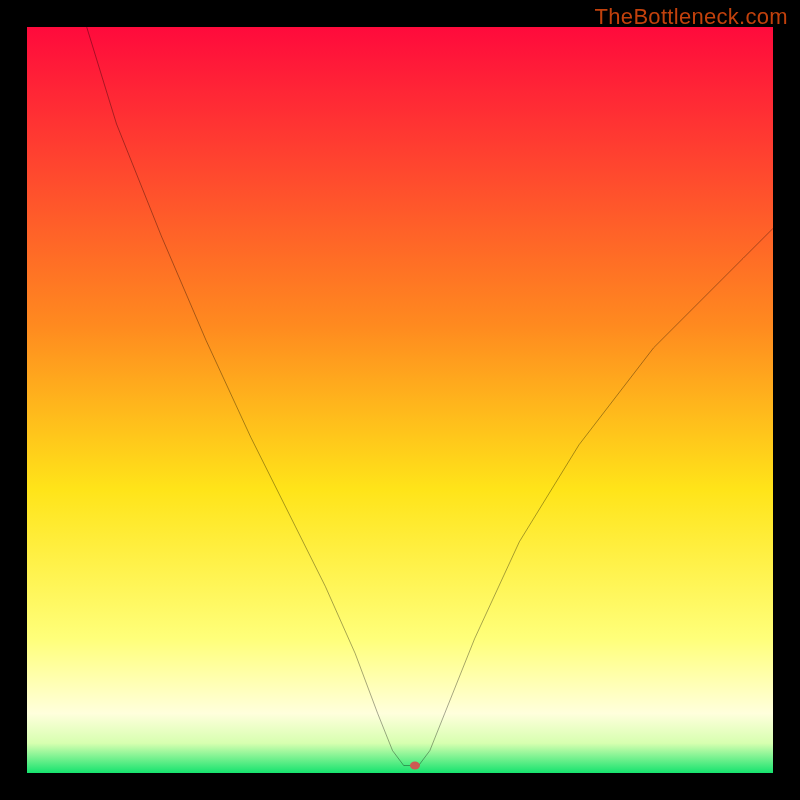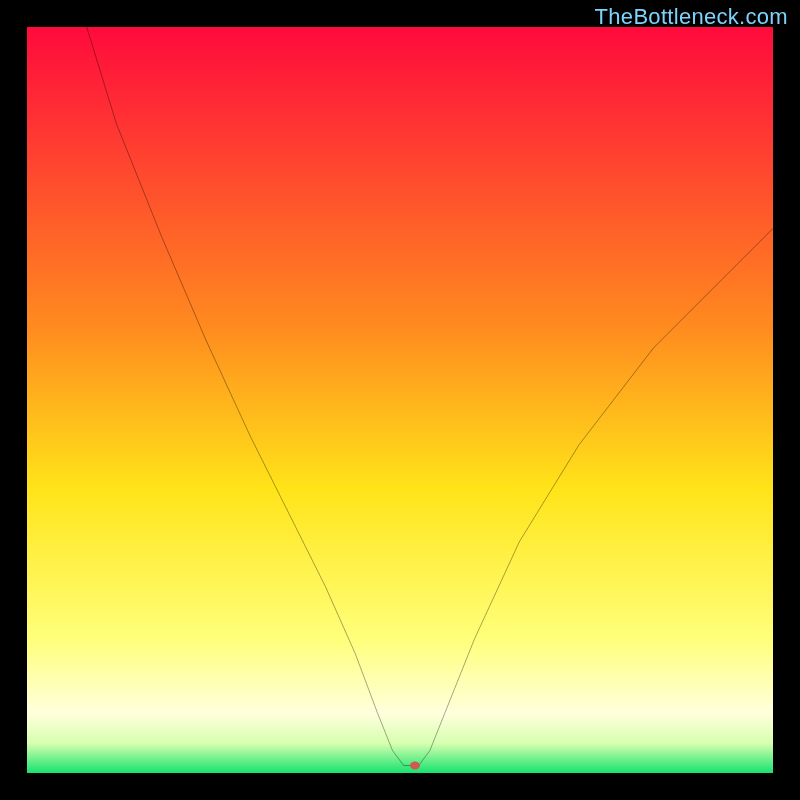--- a/index.html
+++ b/index.html
@@ -14,21 +14,21 @@
   .frame {
     position: relative;
     width: 800px;
     height: 800px;
     background: #000;
   }
   .watermark {
     position: absolute;
     top: 4px;
     right: 12px;
-    color: #7dd3fc;
+    color: #c2410c;
     font-size: 22px;
     font-weight: 500;
     letter-spacing: 0.3px;
     z-index: 5;
   }
   .plot-area {
     position: absolute;
     left: 27px;
     top: 27px;
     width: 746px;

